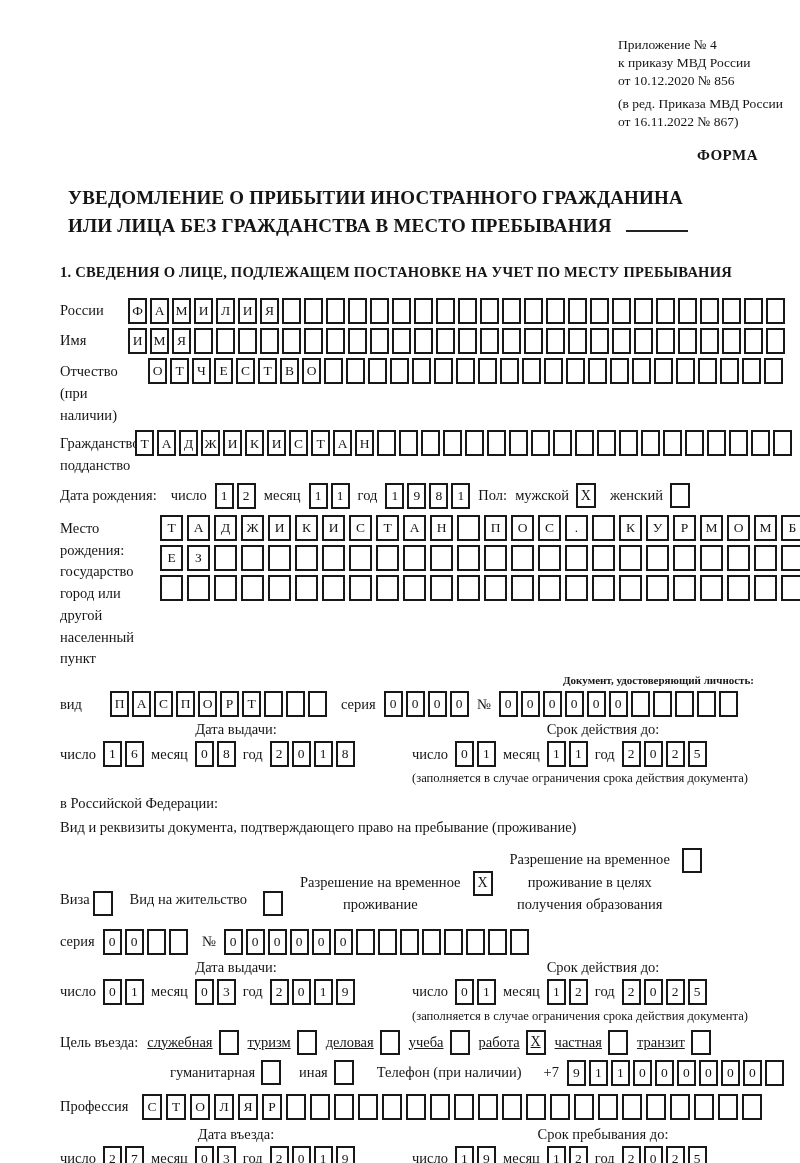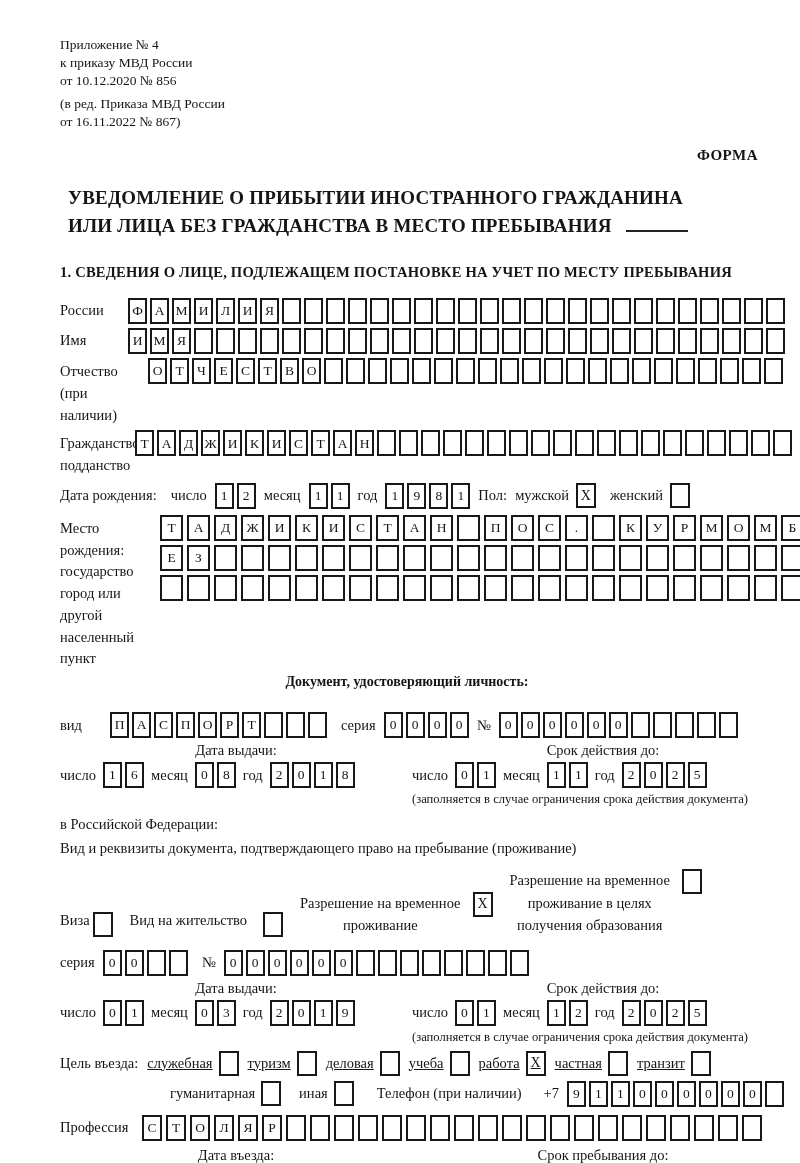--- a/index.html
+++ b/index.html
@@ -2,21 +2,21 @@
 <html><head>
 <meta charset="utf-8">
 <style>
   * { margin:0; padding:0; box-sizing:border-box; }
   html,body { background:#e8e8e8; }
   body { font-family:"Liberation Serif","DejaVu Serif",serif; color:#151515; }
   .page { position:relative; width:800px; height:1163px; background:#ffffff; margin:0 auto;
           padding:36px 6px 0 60px; overflow:hidden; }
 
   
-  .annex { font-size:13.5px; line-height:1.32; }
+  .annex { margin-left:558px; font-size:13.5px; line-height:1.32; }
   .annex .edition { margin-top:6px; }
   .forma { text-align:right; margin:16px 36px 0 0; font-weight:bold; font-size:15px; letter-spacing:.5px; }
 
   
   .title { margin-top:20px; width:700px; margin-left:8px; text-align:left;
            font-weight:bold; font-size:19px; line-height:1.45; letter-spacing:.2px; }
   .blank-line { display:inline-block; width:62px; border-bottom:2px solid #222; margin-left:14px; }
   .secheading { margin-top:25px; margin-bottom:17px; font-weight:bold; font-size:14.6px; letter-spacing:.2px; }
 
   
@@ -54,21 +54,21 @@
   .optitem .checkbox { margin-top:0; }
   .optlines { text-align:center; line-height:1.55; }
 
   
   .purposerow { display:flex; align-items:center; gap:9px; margin-top:5px; font-size:14.5px; flex-wrap:nowrap; }
   .purposerow .opt { display:inline-flex; align-items:center; }
   .purposerow .opt .checkbox { margin-left:6px; }
   .indent110 { margin-left:110px; }
   .phone { display:inline-flex; align-items:center; margin-left:14px; gap:8px; }
 
-  .docheading { text-align:center; font-weight:bold; font-size:14px; margin:3px 40px 22px 0; }
+  .docheading { text-align:right; font-weight:bold; font-size:11px; margin:3px 40px 5px 0; }
 
   .gap8 { width:8px; flex:0 0 auto; } .gap14 { width:14px; flex:0 0 auto; }
   .mt6 { margin-top:6px; } .mt8 { margin-top:8px; }
 </style>
 </head>
 <body>
 
 <div class="page">
 
   <div class="annex">

